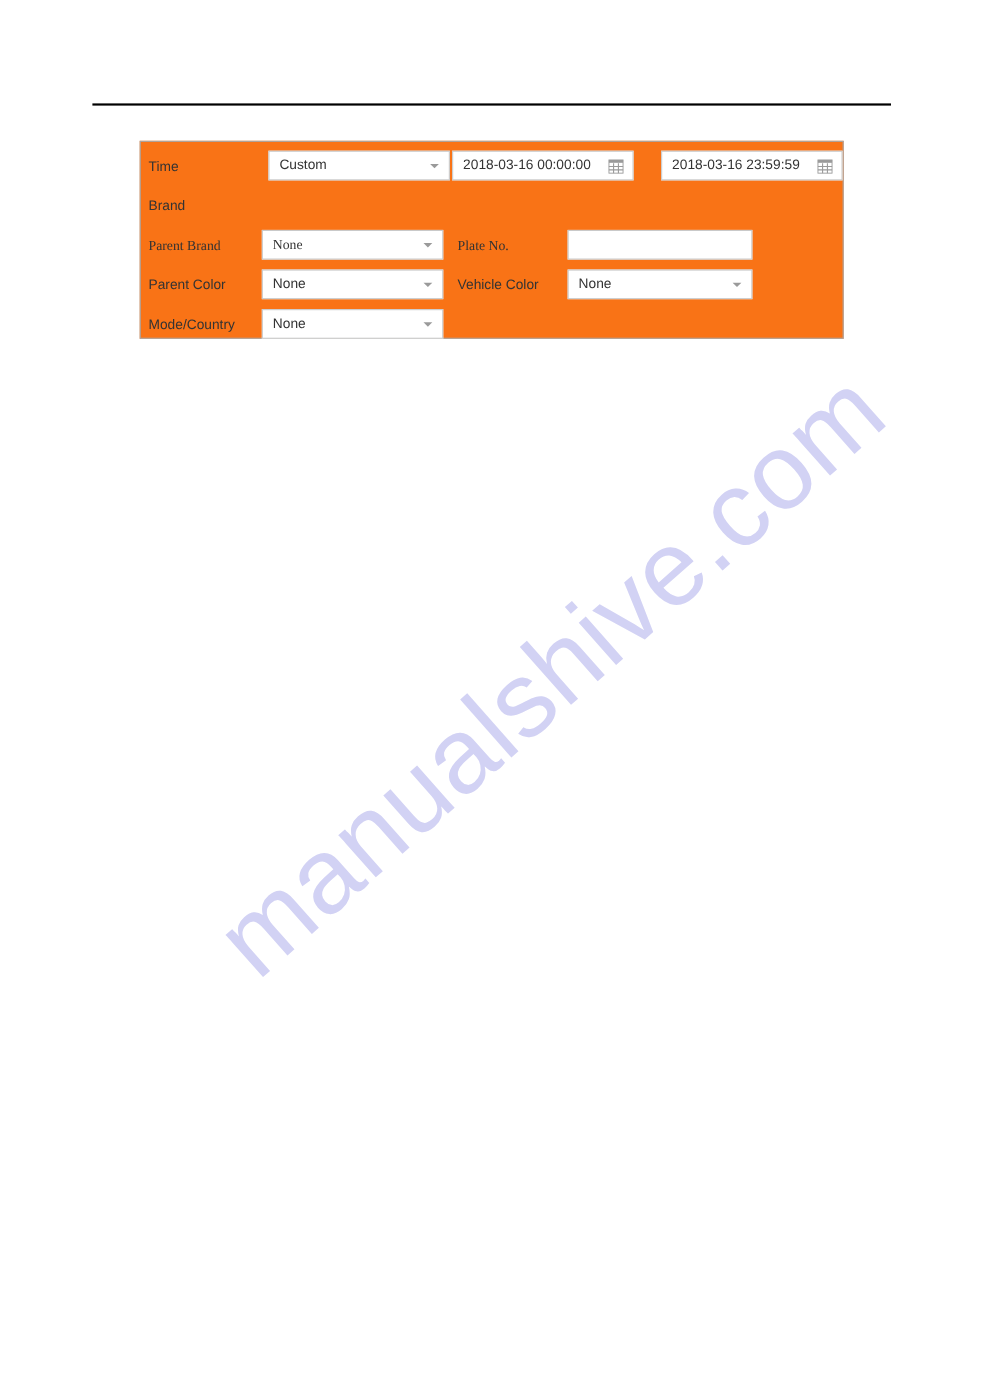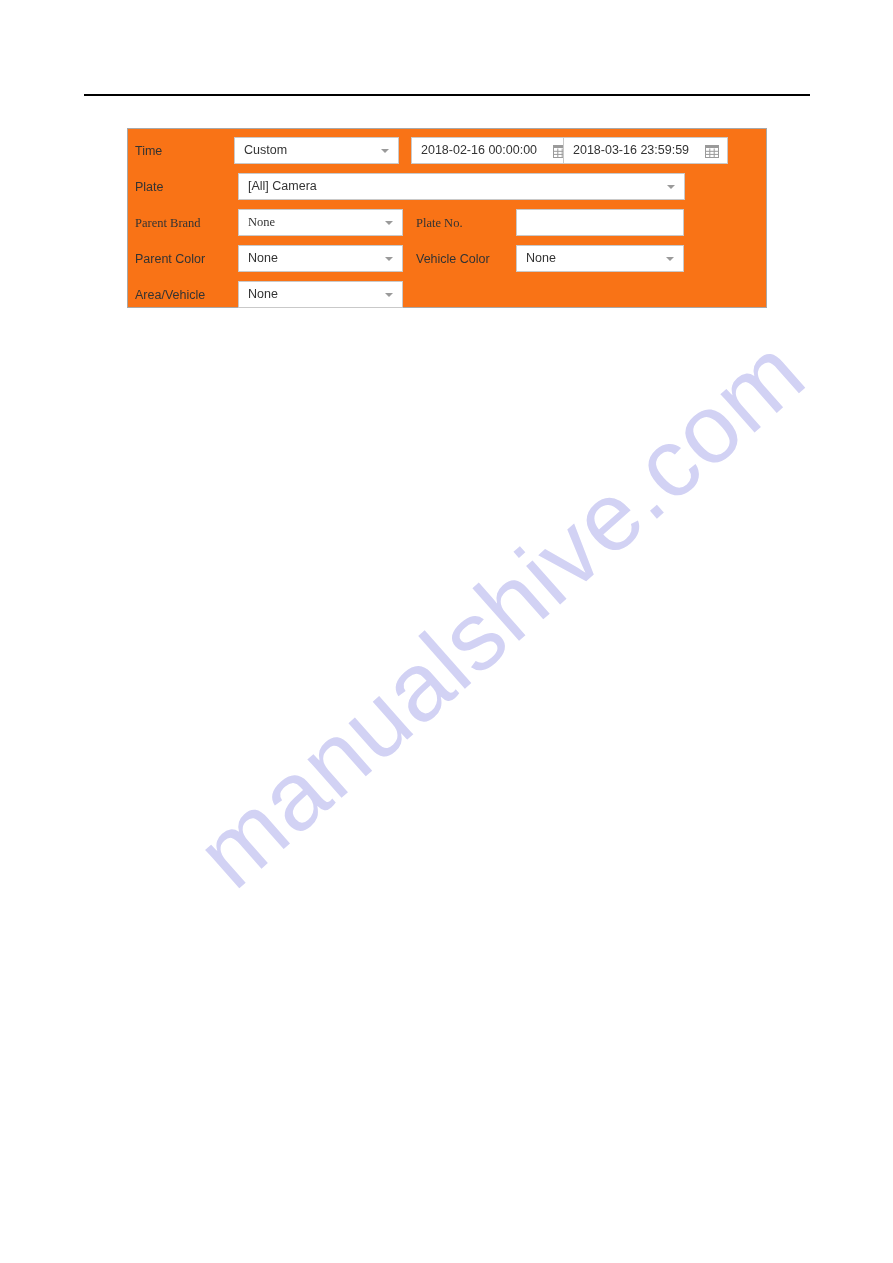--- a/index.html
+++ b/index.html
@@ -117,24 +117,24 @@
     top: 50%;
     margin-top: -2px;
     width: 0;
     height: 0;
     border-left: 4px solid transparent;
     border-right: 4px solid transparent;
     border-top: 4px solid #9a9a9a;
   }
 
   
-  .c-time-mode   { left: 106px; width: 165px; }
+  .c-time-mode   { left: 116px; width: 165px; }
   .c-camera      { left: 110px; width: 447px; }
   .c-date-start  { left: 283px; width: 165px; }
-  .c-date-end    { left: 435px; width: 165px; text-align: center; }
+  .c-date-end    { left: 473px; width: 165px; text-align: center; }
   .c-brand       { left: 110px; width: 165px; }
   .c-plate       { left: 388px; width: 168px; }
   .c-color       { left: 110px; width: 165px; }
   .c-mode        { left: 388px; width: 168px; }
   .c-area        { left: 110px; width: 165px; }
 
   
   .cal-icon {
     position: absolute;
     right: 8px;
@@ -162,21 +162,21 @@
 
   <div class="form-row row-time">
     <span class="field-label label-col1">Time</span>
 
     <div class="control c-time-mode">
       <span class="control-text">Custom</span>
       <span class="caret"></span>
     </div>
 
     <div class="control c-date-start">
-      <span class="control-text">2018-02-16 00:00:00</span>
+      <span class="control-text">2018-03-16 00:00:00</span>
       <span class="cal-icon">
         <svg width="14" height="14" viewBox="0 0 14 14">
           <rect x="0.5" y="1.5" width="13" height="12" fill="none" stroke="#9a9a9a" stroke-width="1"></rect>
           <rect x="0.5" y="1.5" width="13" height="2.5" fill="#9a9a9a"></rect>
           <line x1="4.8" y1="4.5" x2="4.8" y2="13.5" stroke="#9a9a9a" stroke-width="1"></line>
           <line x1="9.2" y1="4.5" x2="9.2" y2="13.5" stroke="#9a9a9a" stroke-width="1"></line>
           <line x1="0.5" y1="7.3" x2="13.5" y2="7.3" stroke="#9a9a9a" stroke-width="1"></line>
           <line x1="0.5" y1="10.4" x2="13.5" y2="10.4" stroke="#9a9a9a" stroke-width="1"></line>
         </svg>
       </span>
@@ -191,26 +191,22 @@
           <line x1="4.8" y1="4.5" x2="4.8" y2="13.5" stroke="#9a9a9a" stroke-width="1"></line>
           <line x1="9.2" y1="4.5" x2="9.2" y2="13.5" stroke="#9a9a9a" stroke-width="1"></line>
           <line x1="0.5" y1="7.3" x2="13.5" y2="7.3" stroke="#9a9a9a" stroke-width="1"></line>
           <line x1="0.5" y1="10.4" x2="13.5" y2="10.4" stroke="#9a9a9a" stroke-width="1"></line>
         </svg>
       </span>
     </div>
   </div>
 
   <div class="form-row row-camera">
-    <span class="field-label label-col1">Plate</span>
-
-    <div class="control c-camera">
-      <span class="control-text">[All] Camera</span>
-      <span class="caret"></span>
-    </div>
+    <span class="field-label label-col1">Brand</span>
+
   </div>
 
   <div class="form-row row-brand">
     <span class="field-label label-col1">Parent Brand</span>
 
     <div class="control c-brand">
       <span class="control-text">None</span>
       <span class="caret"></span>
     </div>
 
@@ -231,21 +227,21 @@
 
     <span class="field-label label-col2">Vehicle Color</span>
 
     <div class="control c-mode">
       <span class="control-text">None</span>
       <span class="caret"></span>
     </div>
   </div>
 
   <div class="form-row row-area">
-    <span class="field-label label-col1">Area/Vehicle</span>
+    <span class="field-label label-col1">Mode/Country</span>
 
     <div class="control c-area">
       <span class="control-text">None</span>
       <span class="caret"></span>
     </div>
   </div>
 
 </div>
 
 </body></html>

